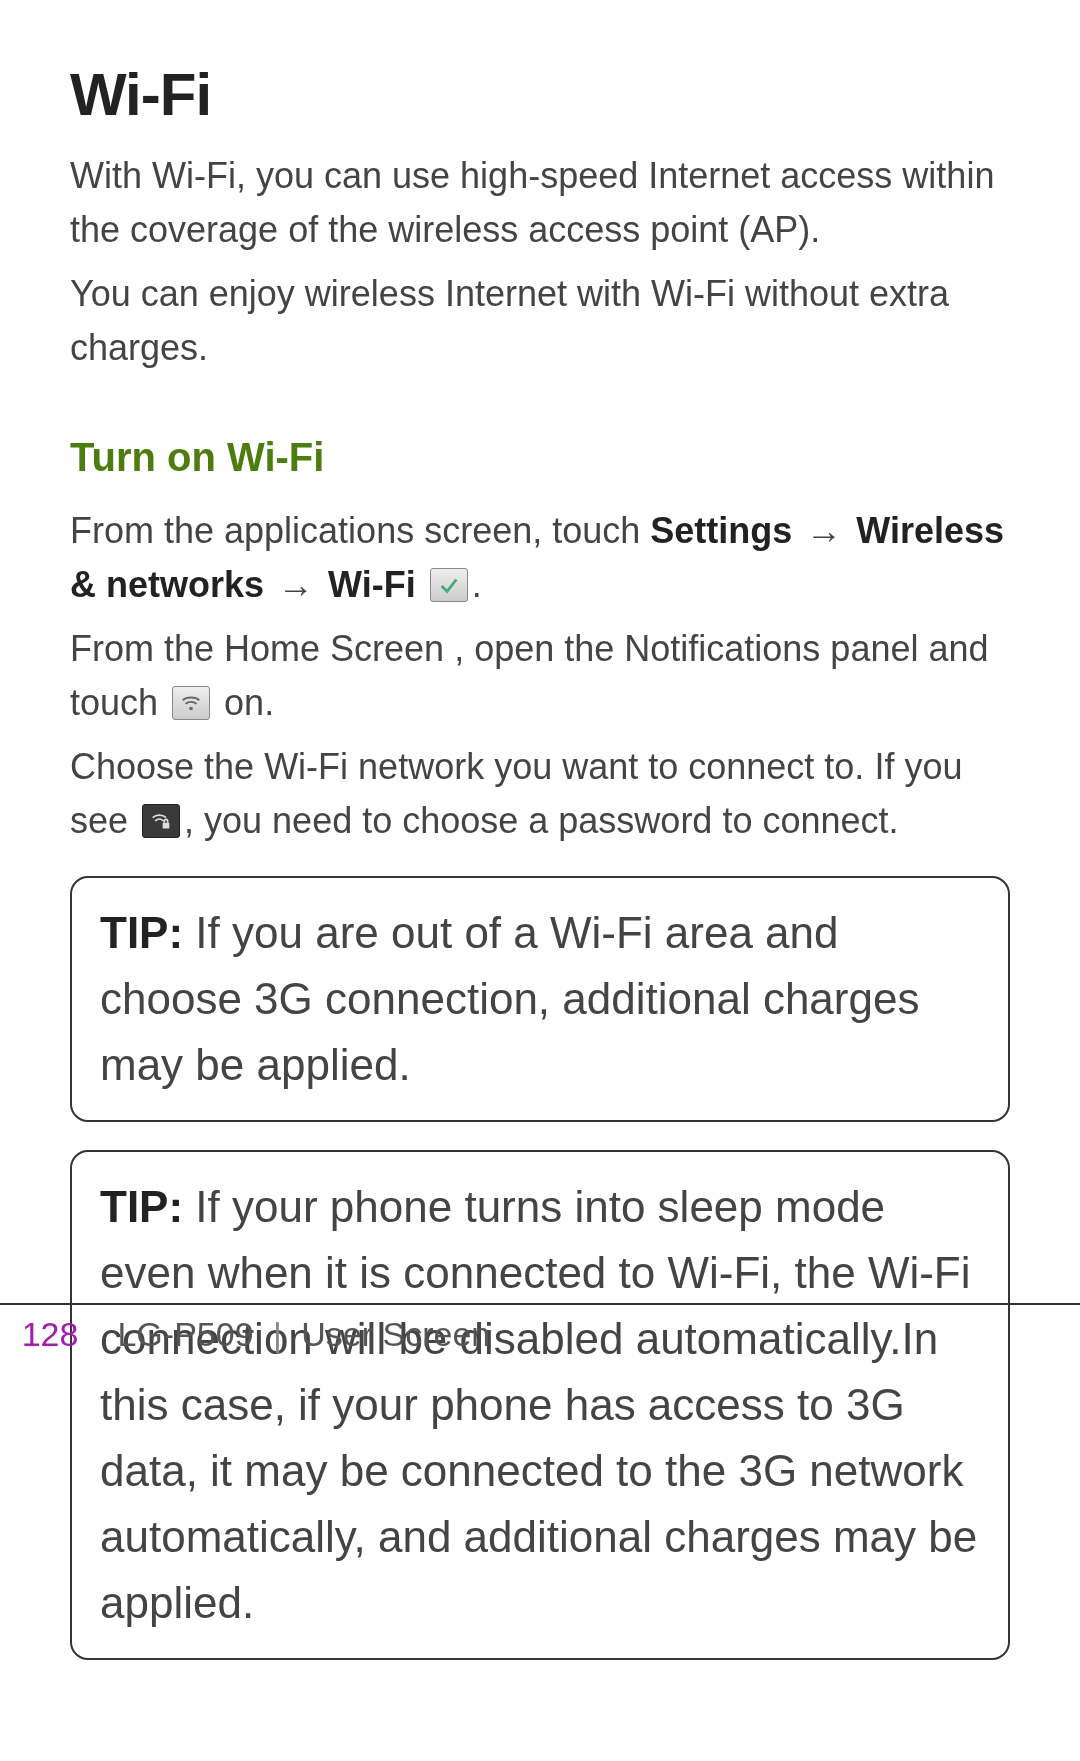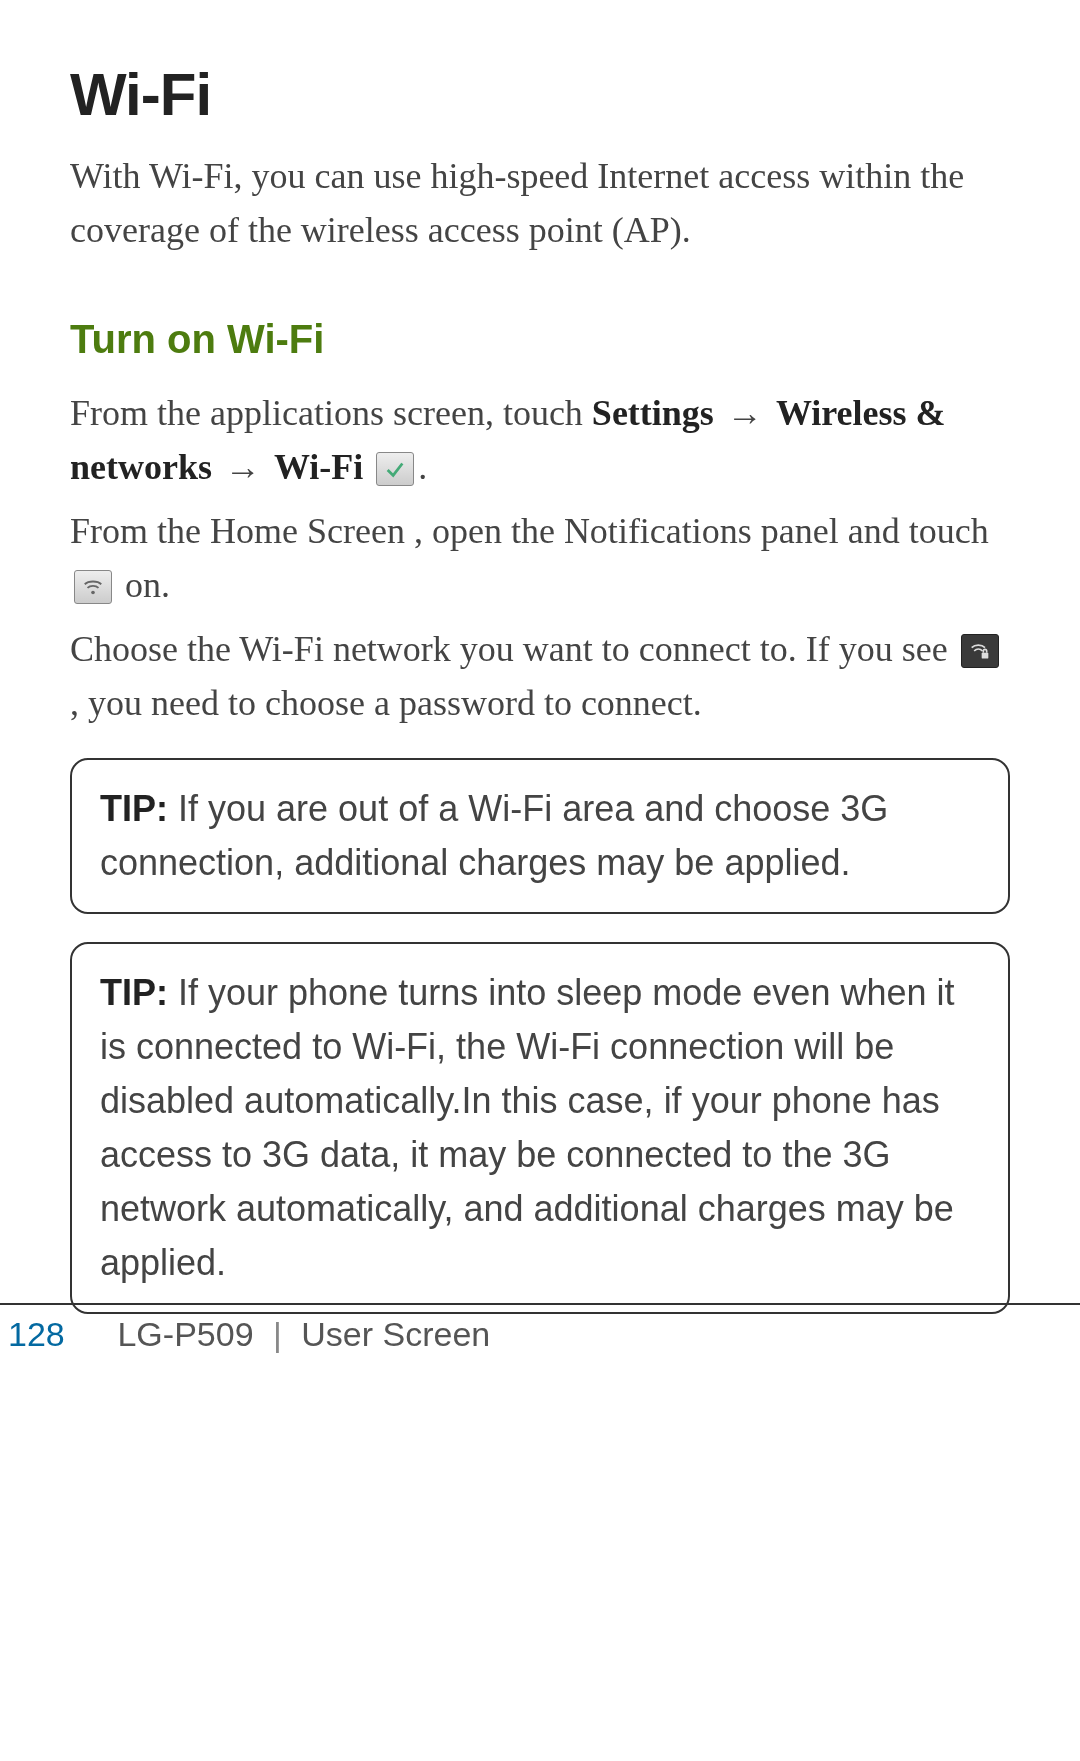--- a/index.html
+++ b/index.html
@@ -23,21 +23,20 @@
     margin: 0 0 20px 0;
     color: #222;
     letter-spacing: -1px;
   }
   .body-text {
     font-size: 36px;
     line-height: 1.5;
     color: #444;
     margin: 0 0 10px 0;
     font-weight: 300;
-    font-family: Liberation Serif, serif;
   }
   h2.subhead {
     font-size: 40px;
     font-weight: 700;
     margin: 60px 0 24px 0;
     color: #4d7c0f;
   }
   .bold { font-weight: 700; color:#222; }
   .arrow { display:inline-block; padding:0 4px; }
   .inline-icon {
@@ -59,53 +58,54 @@
   .inline-icon.dark {
     background: #3a3a3a;
     border-color: #222;
     color: #ddd;
   }
   .tipbox {
     border: 2px solid #333;
     border-radius: 18px;
     padding: 22px 28px;
     margin: 28px 0;
-    font-size: 36px;
+    font-size: 44px;
     line-height: 1.5;
     color: #444;
     font-weight: 300;
   }
   .tipbox .bold { font-weight:700; color:#222; }
   .footer {
     position: absolute;
     left: 0;
     bottom: 40px;
     width: 100%;
     border-top: 2px solid #333;
     font-size: 34px;
     color: #555;
     padding: 10px 0 0 8px;
   }
   .footer .pnum {
     display: inline-block;
     width: 100px;
-    text-align: left;
+    text-align: center;
     padding-right: 16px;
-    color: #0369a1;
+    color: #a21caf;
   }
   .footer .divider { color:#888; padding:0 10px; }
 </style>
 </head>
 <body>
 
 <div class="page">
 
   <h1 class="title">Wi-Fi</h1>
 
   <p class="body-text">With Wi-Fi, you can use high-speed Internet access within the coverage of the wireless access point (AP).</p>
+  <p class="body-text">You can enjoy wireless Internet with Wi-Fi without extra charges.</p>
 
   <h2 class="subhead">Turn on Wi-Fi</h2>
 
   <p class="body-text">
     <span>From the applications screen, touch </span>
     <span class="bold">Settings</span>
     <span class="arrow">→</span>
     <span class="bold">Wireless &amp; networks</span>
     <span class="arrow">→</span>
     <span class="bold">Wi-Fi</span>

